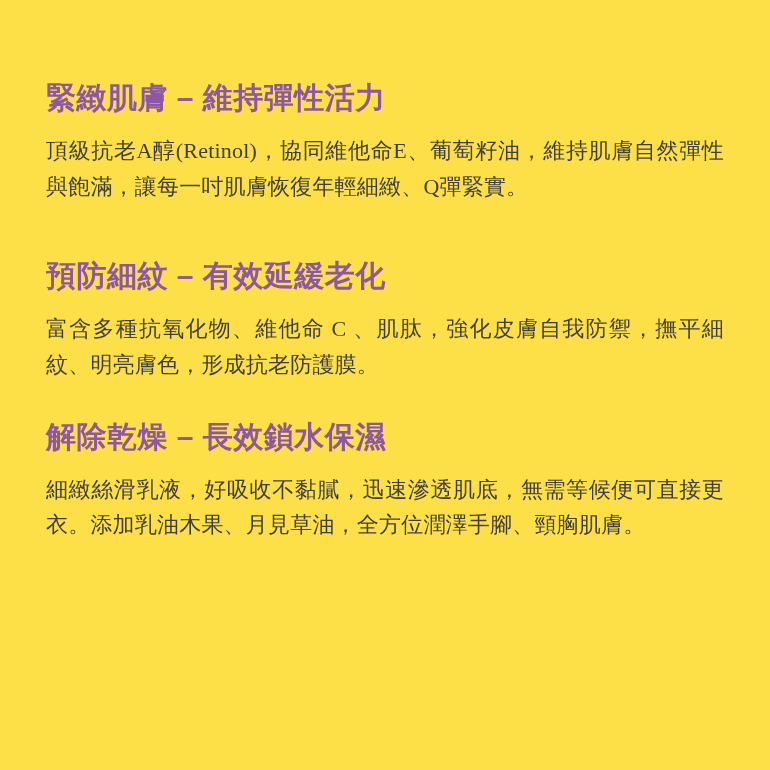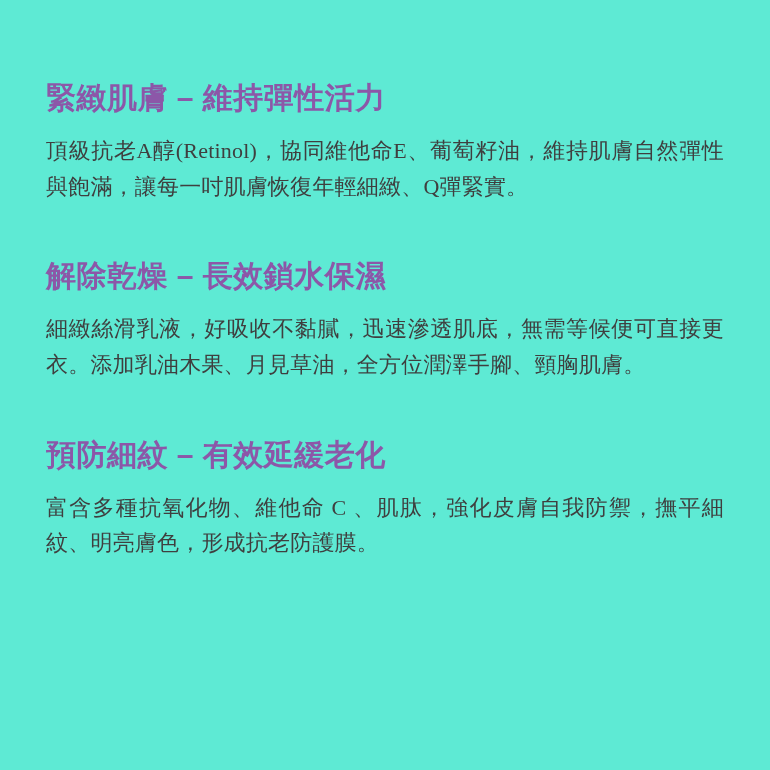--- a/index.html
+++ b/index.html
@@ -12,21 +12,21 @@
     background: #ffffff;
     font-family: "Liberation Sans", "DejaVu Sans", sans-serif;
     -webkit-font-smoothing: antialiased;
   }
   .page {
     position: relative;
     width: 770px;
     height: 770px;
     box-sizing: border-box;
     padding: 78px 46px 40px 46px;
-    background: #5eead4;
+    background: #fde047;
   }
   .section {
     margin: 0 0 0 0;
   }
   .section + .section {
     margin-top: 52px;
   }
   .section.tight + .section {
     margin-top: 34px;
   }
@@ -56,23 +56,23 @@
 </head>
 <body>
 
 <div class="page">
 
   <div class="section">
     <h2 class="sec-heading">緊緻肌膚 – 維持彈性活力</h2>
     <p class="sec-body w1">頂級抗老A醇(Retinol)，協同維他命E、葡萄籽油，維持肌膚自然彈性與飽滿，讓每一吋肌膚恢復年輕細緻、Q彈緊實。</p>
   </div>
 
+  <div class="section tight">
+    <h2 class="sec-heading">預防細紋 – 有效延緩老化</h2>
+    <p class="sec-body w2">富含多種抗氧化物、維他命 C 、肌肽，強化皮膚自我防禦，撫平細紋、明亮膚色，形成抗老防護膜。</p>
+  </div>
+
   <div class="section">
     <h2 class="sec-heading">解除乾燥 – 長效鎖水保濕</h2>
     <p class="sec-body w3">細緻絲滑乳液，好吸收不黏膩，迅速滲透肌底，無需等候便可直接更衣。添加乳油木果、月見草油，全方位潤澤手腳、頸胸肌膚。</p>
   </div>
 
-  <div class="section tight">
-    <h2 class="sec-heading">預防細紋 – 有效延緩老化</h2>
-    <p class="sec-body w2">富含多種抗氧化物、維他命 C 、肌肽，強化皮膚自我防禦，撫平細紋、明亮膚色，形成抗老防護膜。</p>
-  </div>
-
 </div>
 
 </body></html>

